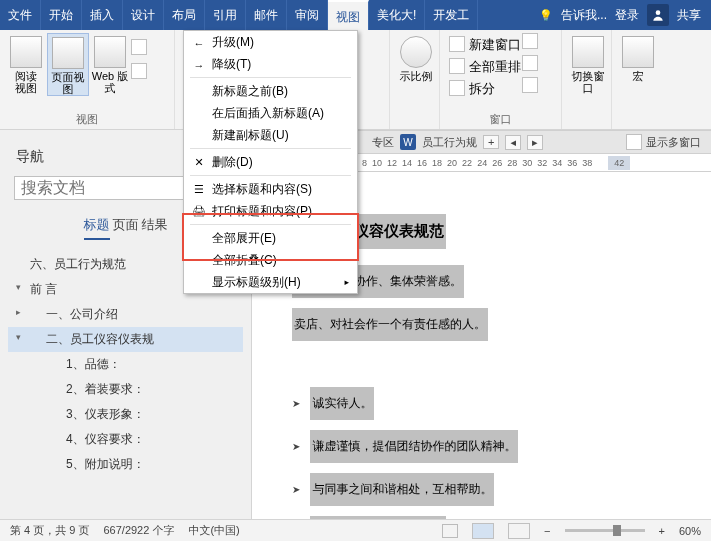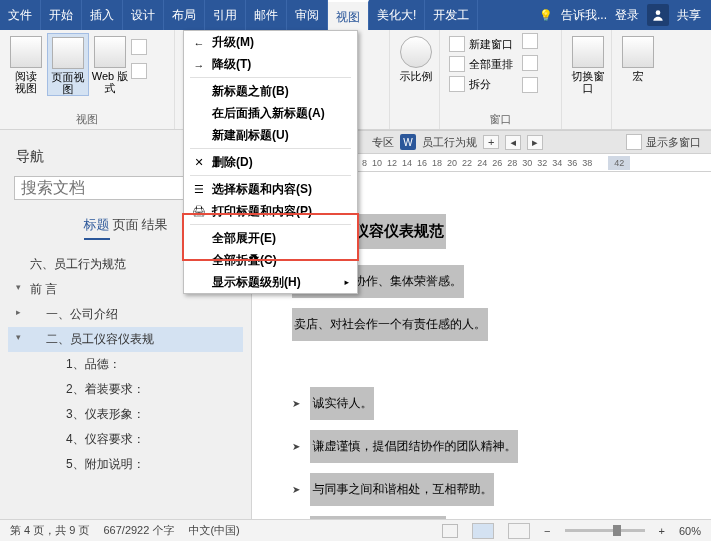--- a/index.html
+++ b/index.html
@@ -12,28 +12,28 @@
 .user-icon { width: 22px; height: 22px; background: #1e3f73; border-radius: 2px; display: flex; align-items: center; justify-content: center; }
 
 .ribbon { background: #f3f3f3; border-bottom: 1px solid #d4d4d4; height: 100px; display: flex; position: relative; }
 .rgroup { display: flex; flex-direction: column; position: relative; padding: 3px 5px 0; border-right: 1px solid #e0e0e0; height: 100%; }
 .rgroup-label { position: absolute; bottom: 2px; left: 0; right: 0; text-align: center; font-size: 11px; color: #666; }
 .rbtn-big { display: flex; flex-direction: column; align-items: center; justify-content: flex-start; width: 42px; padding-top: 3px; cursor: pointer; }
 .rbtn-big.sel { background: #d4e2f2; border: 1px solid #a3bde3; }
 .ricon { width: 32px; height: 32px; border: 1px solid #b0b0b0; background: linear-gradient(#fff, #e0e0e0); margin-bottom: 2px; }
 .ricon-sm { width: 16px; height: 16px; border: 1px solid #c0c0c0; background: #fff; }
 .rbtn-label { font-size: 11px; text-align: center; line-height: 12px; }
-.rsmall { display: flex; align-items: center; gap: 4px; padding: 1px 4px; cursor: pointer; font-size: 11px; }
+.rsmall { display: flex; gap: 4px; padding: 1px 4px; cursor: pointer; font-size: 13px; }
 .rcol { display: flex; flex-direction: column; gap: 2px; justify-content: flex-start; }
 .rrow { display: flex; }
 
 .context-menu { position: absolute; top: 30px; left: 183px; width: 175px; background: #fff; border: 1px solid #c0c0c0; box-shadow: 2px 2px 4px rgba(0,0,0,.3); z-index: 100; }
 .menu-item { display: flex; align-items: center; height: 22px; padding: 0 8px 0 6px; cursor: pointer; font-size: 12px; }
 .menu-icon { width: 18px; display: flex; justify-content: center; font-size: 11px; }
-.menu-text { flex: 1; padding-left: 4px; font-weight: bold; }
+.menu-text { flex: 1; padding-left: 4px; }
 .menu-sep { height: 1px; background: #e0e0e0; margin: 2px 6px; }
 .redbox { position: absolute; border: 2px solid #e74c3c; pointer-events: none; }
 
 .docbar { position: absolute; top: 130px; left: 252px; right: 0; height: 24px; background: #e6e6e6; border-top: 1px solid #d0d0d0; border-bottom: 1px solid #d0d0d0; display: flex; align-items: center; padding-left: 120px; font-size: 11px; color: #444; gap: 6px; }
 .docbar .wicon { width: 16px; height: 16px; background: #2b579a; color: #fff; font-size: 10px; display: flex; align-items: center; justify-content: center; border-radius: 2px; }
 .docbar .navbtn { border: 1px solid #c0c0c0; padding: 0 4px; background: #f9f9f9; cursor: pointer; }
 
 .ruler { position: absolute; top: 154px; left: 252px; right: 0; height: 18px; background: #fff; border-bottom: 1px solid #d0d0d0; display: flex; align-items: center; padding-left: 110px; font-size: 9px; color: #666; overflow: hidden; }
 .ruler span { margin-right: 5px; }
 .ruler .end { background: #d0d8e4; padding: 2px 6px; }

